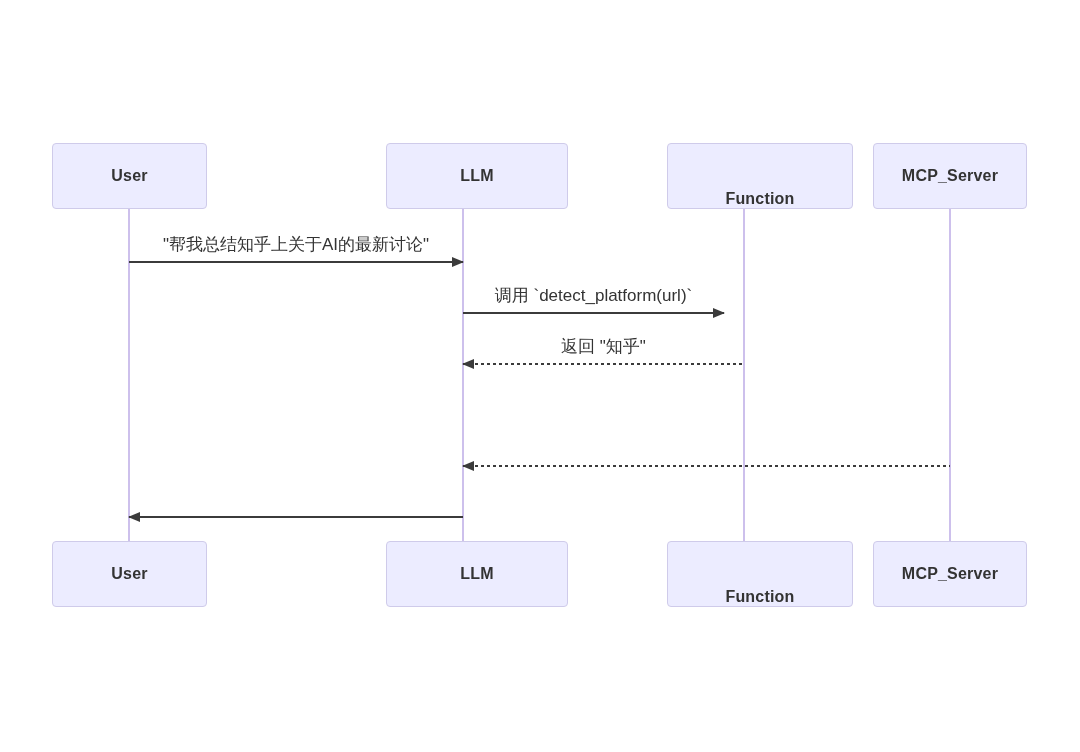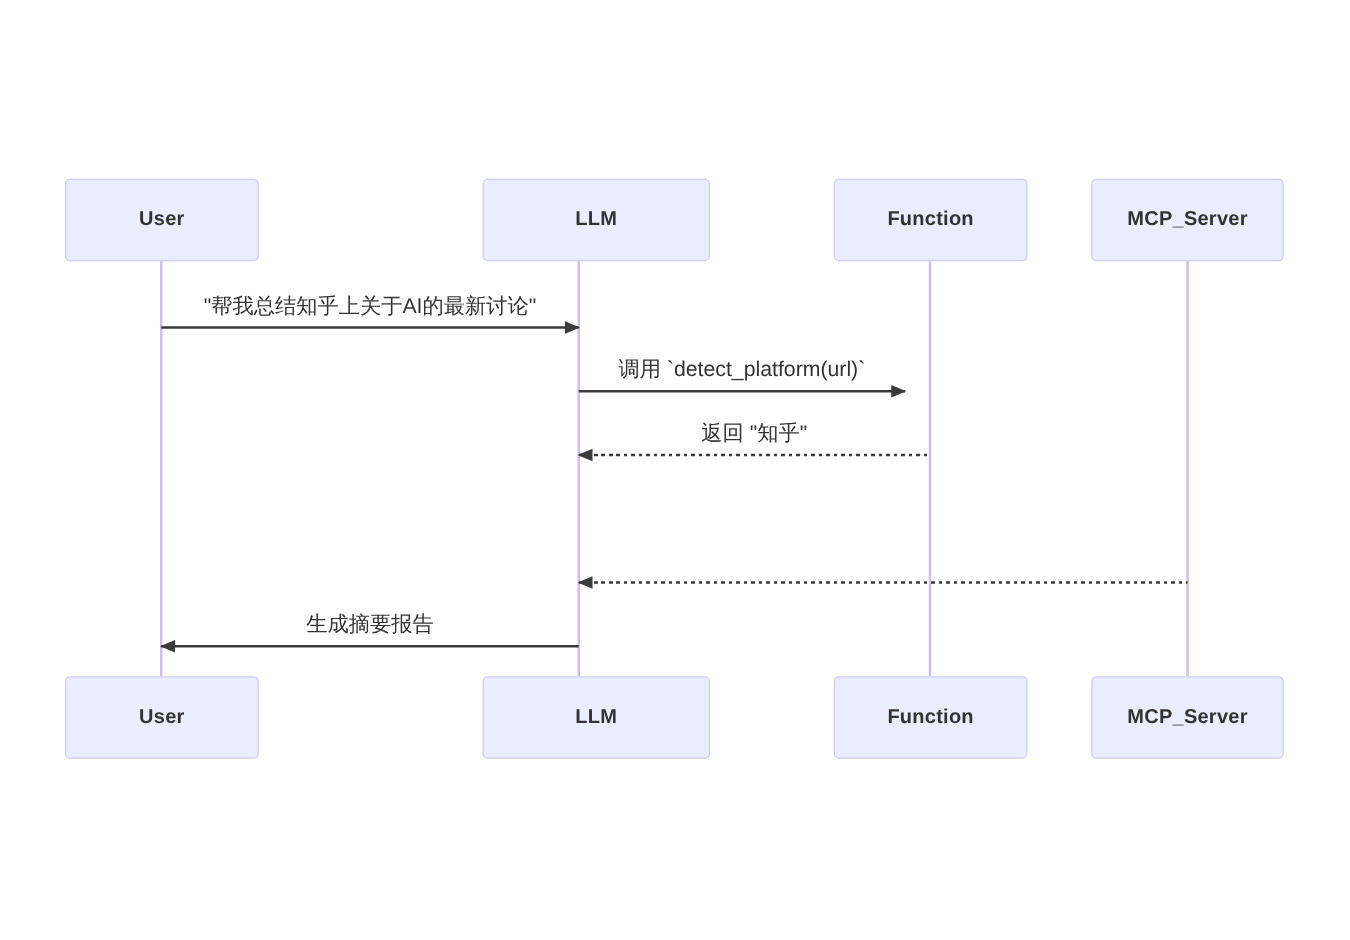--- a/index.html
+++ b/index.html
@@ -40,21 +40,21 @@
     align-items: center;
     justify-content: center;
     font-size: 16px;
     font-weight: 600;
     letter-spacing: 0.2px;
   }
   .actor.top { top: 143px; }
   .actor.bottom { top: 541px; }
   .a-user { left: 52px;  width: 155px; }
   .a-llm { left: 386px; width: 182px; }
-  .a-function { left: 667px; width: 155px; }
+  .a-function { left: 667px; width: 186px; align-items: flex-end; }
   .a-mcp { left: 873px; width: 154px; }
 
   .msg {
     position: absolute;
     height: 30px; 
   }
   .msg-label {
     position: absolute;
     left: 0; right: 0;
     bottom: 7px;
@@ -139,21 +139,20 @@
     <div class="arrowhead left"></div>
   </div>
 
 
   <div class="msg m5">
     <div class="msg-line dashed"></div>
     <div class="arrowhead left"></div>
   </div>
 
   <div class="msg m6">
-    <div class="msg-label">生成摘要报告</div>
     <div class="msg-line solid"></div>
     <div class="arrowhead left"></div>
   </div>
 
   <div class="actor bottom a-user">
     <span>User</span>
   </div>
   <div class="actor bottom a-llm">
     <span>LLM</span>
   </div>

